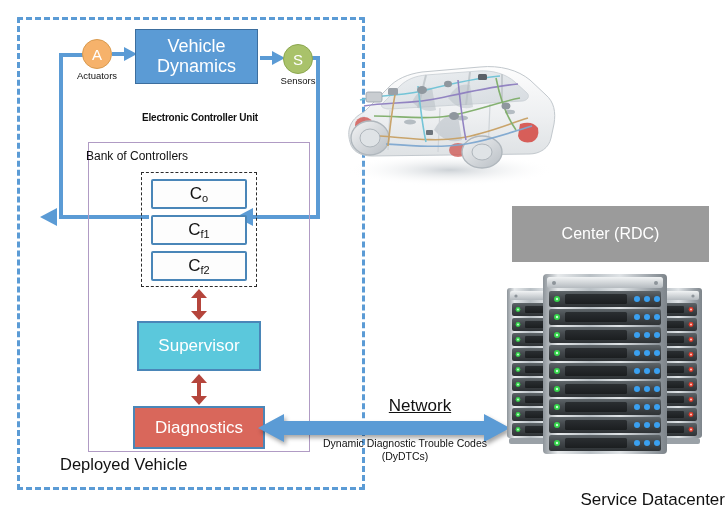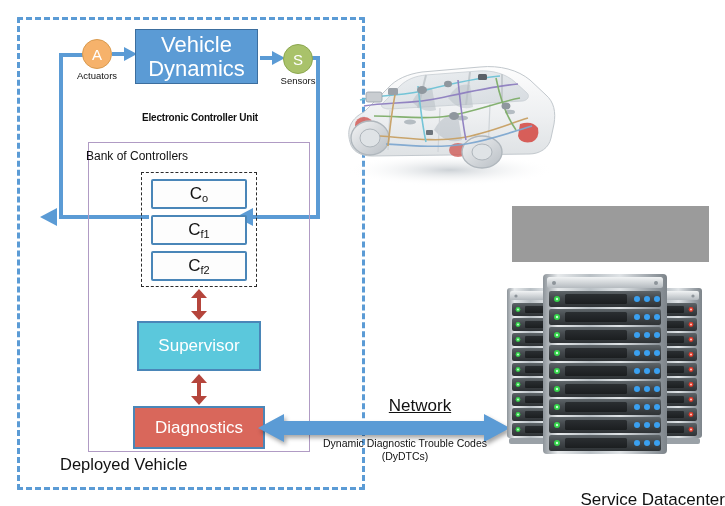--- a/index.html
+++ b/index.html
@@ -64,21 +64,21 @@
   #deployed-vehicle-label{
     left:60px;top:455px;width:250px;
     font-size:16.5px;color:#111;
   }
 
   
   #vehicle-dynamics-box{
     left:135px;top:29px;width:123px;height:55px;
     background:#5B9BD5;border:1.5px solid #3C6E9E;
     display:flex;flex-direction:column;align-items:center;justify-content:center;
-    color:#ffffff;font-size:22px;line-height:1.08;box-sizing:border-box;
+    color:#ffffff;font-size:18px;line-height:1.08;box-sizing:border-box;
   }
   .node-circle{
     width:30px;height:30px;border-radius:50%;
     display:flex;align-items:center;justify-content:center;
     color:#ffffff;font-size:15px;box-sizing:border-box;
   }
   #actuators-node{left:82px;top:39px;background:#F6B26B;border:1.5px solid #D99A4E;}
   #sensors-node{left:283px;top:44px;background:#A9C26A;border:1.5px solid #8CA74F;}
   #actuators-label{left:57px;top:70px;width:80px;text-align:center;font-size:9.5px;color:#111;}
   #sensors-label{left:258px;top:75px;width:80px;text-align:center;font-size:9.5px;color:#111;}
@@ -320,20 +320,21 @@
 <div class="abs" id="network-arrow">
   <svg width="252" height="32" viewBox="0 0 252 32">
     <polygon points="0,16 26,2 26,9 226,9 226,2 252,16 226,30 226,23 26,23 26,30" fill="#5B9BD5"></polygon>
   </svg>
 </div>
 <div class="abs" id="network-label">Network</div>
 <div class="abs" id="network-sub-line1">Dynamic Diagnostic Trouble Codes</div>
 <div class="abs" id="network-sub-line2">(DyDTCs)</div>
 
 <div class="abs" id="rdc-banner">
+  <span>Center (RDC)</span>
 </div>
 
 <div class="abs" id="server-stack">
   <svg width="215" height="186" viewBox="0 0 215 186">
     <defs>
       <linearGradient id="chassisG" x1="0" y1="0" x2="1" y2="0">
         <stop offset="0%" stop-color="#8d949a"></stop>
         <stop offset="12%" stop-color="#e7eaec"></stop>
         <stop offset="38%" stop-color="#b9c0c5"></stop>
         <stop offset="62%" stop-color="#dfe3e6"></stop>

